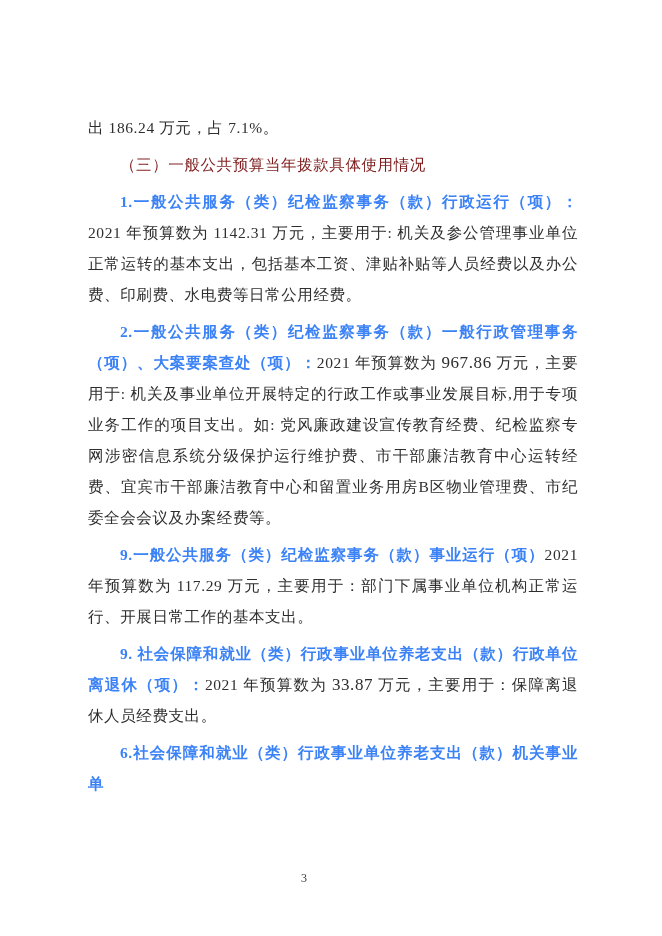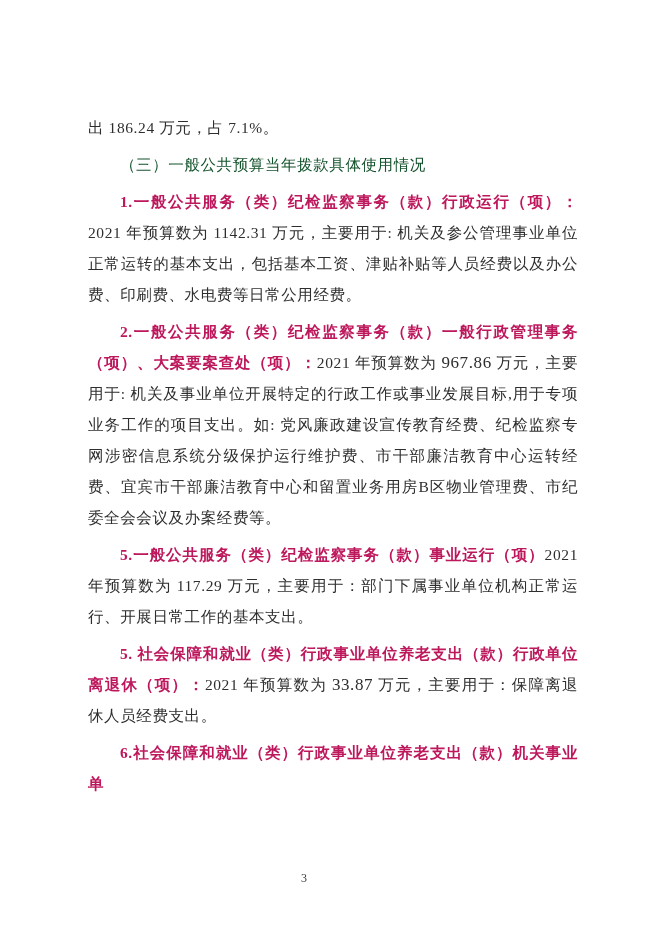--- a/index.html
+++ b/index.html
@@ -29,25 +29,25 @@
     letter-spacing: 0.6px;
     text-align: justify;
     text-justify: inter-ideograph;
     text-indent: 32px;
     color: #2e2e2e;
   }
   .para.no-indent {
     text-indent: 0;
   }
   .para.heading {
-    color: #14532d;
+    color: #7f1d1d;
   }
   .seg-bold {
     font-weight: 700;
-    color: #be185d;
+    color: #3b82f6;
   }
   .seg-num-large {
     font-size: 17px;
   }
   .page-number {
     position: absolute;
     left: 0;
     right: 0;
     bottom: 50px;
     text-align: center;
@@ -62,23 +62,23 @@
   <div class="content">
 
     <p class="para no-indent"><span>出 186.24 万元，占 7.1%。</span></p>
 
     <p class="para heading"><span>（三）一般公共预算当年拨款具体使用情况</span></p>
 
     <p class="para"><span class="seg-bold">1.一般公共服务（类）纪检监察事务（款）行政运行（项）：</span><span>2021 年预算数为 1142.31 万元，主要用于: 机关及参公管理事业单位正常运转的基本支出，包括基本工资、津贴补贴等人员经费以及办公费、印刷费、水电费等日常公用经费。</span></p>
 
     <p class="para"><span class="seg-bold">2.一般公共服务（类）纪检监察事务（款）一般行政管理事务（项）、大案要案查处（项）：</span><span>2021 年预算数为 </span><span class="seg-num-large">967.86</span><span> 万元，主要用于: 机关及事业单位开展特定的行政工作或事业发展目标,用于专项业务工作的项目支出。如: 党风廉政建设宣传教育经费、纪检监察专网涉密信息系统分级保护运行维护费、市干部廉洁教育中心运转经费、宜宾市干部廉洁教育中心和留置业务用房B区物业管理费、市纪委全会会议及办案经费等。</span></p>
 
-    <p class="para"><span class="seg-bold">5.一般公共服务（类）纪检监察事务（款）事业运行（项）</span><span>2021 年预算数为 117.29 万元，主要用于：部门下属事业单位机构正常运行、开展日常工作的基本支出。</span></p>
+    <p class="para"><span class="seg-bold">9.一般公共服务（类）纪检监察事务（款）事业运行（项）</span><span>2021 年预算数为 117.29 万元，主要用于：部门下属事业单位机构正常运行、开展日常工作的基本支出。</span></p>
 
-    <p class="para"><span class="seg-bold">5. 社会保障和就业（类）行政事业单位养老支出（款）行政单位离退休（项）：</span><span>2021 年预算数为 </span><span class="seg-num-large">33.87</span><span> 万元，主要用于：保障离退休人员经费支出。</span></p>
+    <p class="para"><span class="seg-bold">9. 社会保障和就业（类）行政事业单位养老支出（款）行政单位离退休（项）：</span><span>2021 年预算数为 </span><span class="seg-num-large">33.87</span><span> 万元，主要用于：保障离退休人员经费支出。</span></p>
 
 
     <p class="para"><span class="seg-bold">6.社会保障和就业（类）行政事业单位养老支出（款）机关事业单</span></p>
 
   </div>
 
   <div class="page-number">3</div>
 </div>
 
 </body></html>

